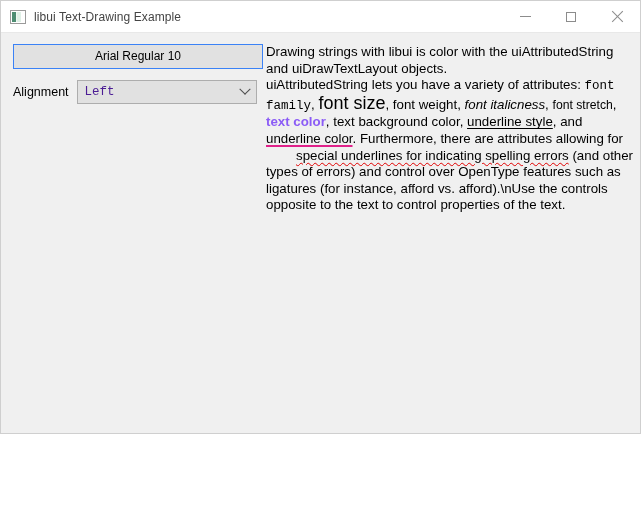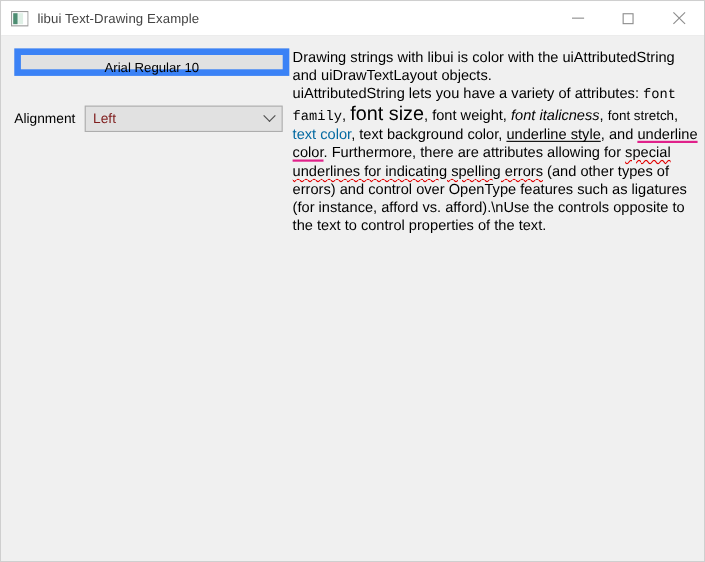--- a/index.html
+++ b/index.html
@@ -10,21 +10,21 @@
     width: 641px;
     height: 511px;
     background: #ffffff;
     font-family: "Liberation Sans", sans-serif;
     overflow: hidden;
   }
 
   .window {
     position: relative;
     width: 641px;
-    height: 511px;
+    height: 434px;
     box-sizing: border-box;
     background: #f0f0f0;
     border: 1px solid #cfcfcf;
     display: flex;
     flex-direction: column;
   }
 
   
   .titlebar {
     height: 31px;
@@ -107,58 +107,59 @@
     padding: 0 0 0 12px;
   }
 
   .font-button {
     display: block;
     width: 250px;
     height: 25px;
     line-height: 23px;
     text-align: center;
     background: #e1e1e1;
-    border: 6px solid #3b82f6;
+    border: 1px solid #3b82f6;
     box-sizing: border-box;
     font-family: "Liberation Sans", sans-serif;
     font-size: 12px;
     color: #000000;
     padding: 0;
     cursor: default;
   }
 
   .align-row {
     display: flex;
     align-items: center;
-    margin-top: 27px;
+    margin-top: 11px;
   }
   .align-label {
     font-size: 12.5px;
     color: #000000;
     margin-right: 8px;
     white-space: nowrap;
   }
   .combo {
     position: relative;
     width: 180px;
     height: 24px;
     background: #e1e1e1;
     border: 1px solid #adadad;
     box-sizing: border-box;
     display: flex;
     align-items: center;
     cursor: default;
   }
   .combo-value {
     font-size: 12.5px;
-    color: #7f1d1d;
+    color: #4c1d95;
     padding-left: 7px;
     flex: 1 1 auto;
     white-space: nowrap;
     overflow: hidden;
+    font-family: Liberation Mono, monospace;
   }
   .combo-arrow {
     width: 22px;
     height: 100%;
     display: flex;
     align-items: center;
     justify-content: center;
   }
   .chev {
     width: 7px;
@@ -189,36 +190,37 @@
     font-family: "Liberation Mono", monospace;
     font-size: 12.5px;
   }
   .bigsize {
     font-size: 18px;
     line-height: 16.6px;
   }
   .bold { font-weight: normal; }
   .italic { font-style: italic; }
   .stretch { font-size: 12.2px; }
-  .textcolor { color: #0369a1; }
+  .textcolor { color: #8b5cf6; font-weight: bold; }
   .underline-style {
     text-decoration: underline;
     text-decoration-color: #000000;
     text-underline-offset: 2px;
   }
   .underline-color {
     text-decoration: underline;
     text-decoration-color: #e0218a;
     text-decoration-thickness: 1.6px;
     text-underline-offset: 2px;
   }
   .spell {
     text-decoration: underline wavy #e00000;
     text-decoration-thickness: 1px;
     text-underline-offset: 2px;
+    margin-left: 30px;
   }
 </style>
 </head>
 <body>
 
 <div class="window">
 
   <div class="titlebar">
     <div class="title-icon">
       <svg width="16" height="16" viewBox="0 0 16 16" aria-hidden="true">

